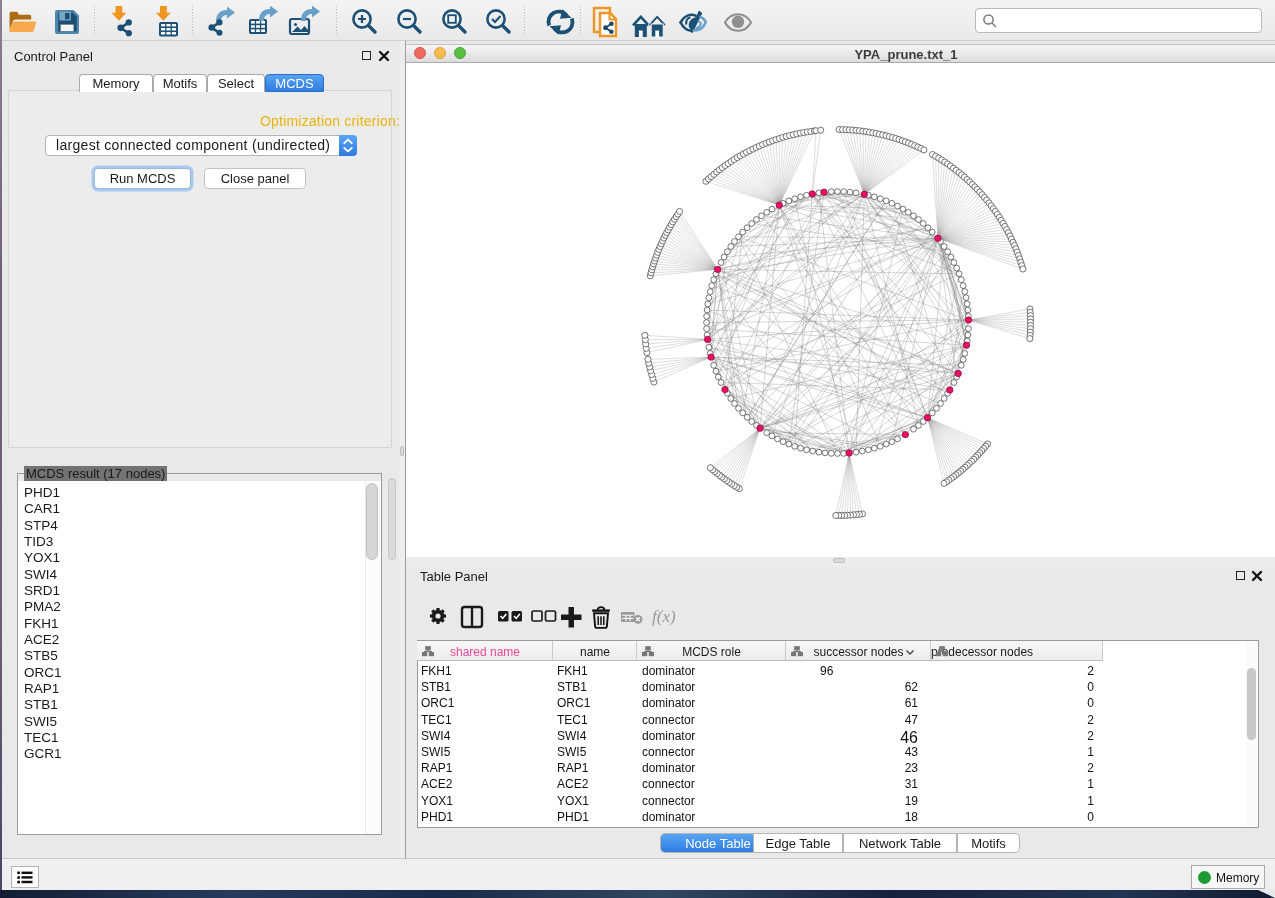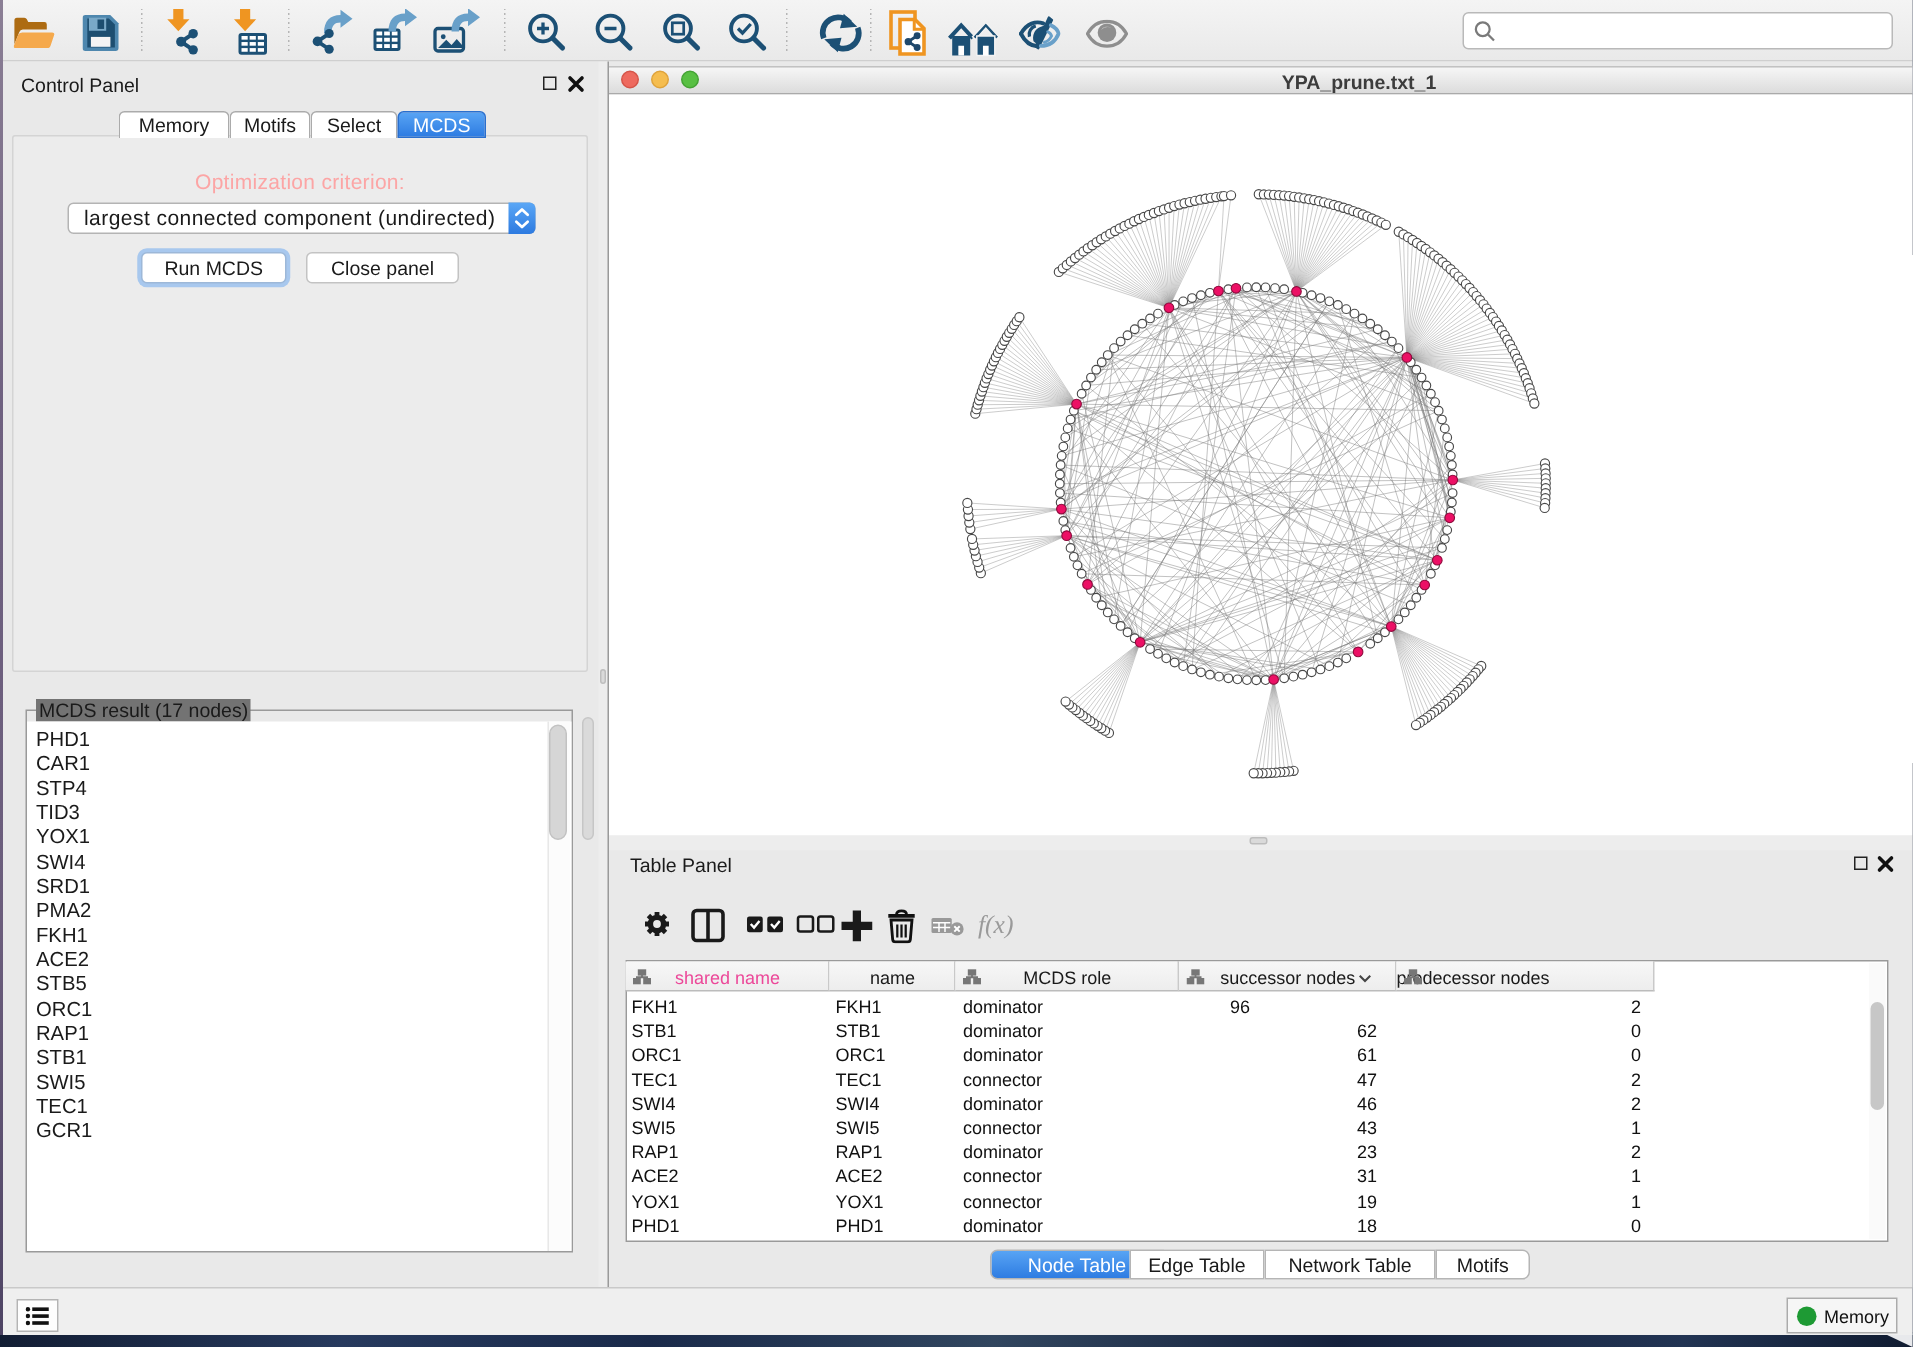--- a/index.html
+++ b/index.html
@@ -164,21 +164,21 @@
 <div class="abs" style="left:14px;top:49px;font-size:13px;color:#1a1a1a">Control Panel</div>
 <div class="abs" style="left:362px;top:51px;width:9px;height:9px;border:1.6px solid #222"></div>
 <svg class="abs" style="left:378px;top:50px" width="12" height="12" viewBox="0 0 12 12">
 <path d="M2 2 L10 10 M10 2 L2 10" stroke="#111" stroke-width="2.4" stroke-linecap="round"></path>
   </svg>
 <div class="abs" style="left:8px;top:90px;width:384px;height:358px;background:#ececec;border:1px solid #d4d4d4;border-radius:2px"></div>
 <div class="abs" style="left:79px;top:74px;width:74px;height:18px;background:#fff;border:1px solid #ababab;border-bottom:none;border-radius:4px 4px 0 0;color:#1a1a1a;font-size:13px;text-align:center;line-height:17px">Memory</div>
 <div class="abs" style="left:153px;top:74px;width:54px;height:18px;background:#fff;border:1px solid #ababab;border-bottom:none;border-radius:4px 4px 0 0;color:#1a1a1a;font-size:13px;text-align:center;line-height:17px">Motifs</div>
 <div class="abs" style="left:207px;top:74px;width:58px;height:18px;background:#fff;border:1px solid #ababab;border-bottom:none;border-radius:4px 4px 0 0;color:#1a1a1a;font-size:13px;text-align:center;line-height:17px">Select</div>
 <div class="abs" style="left:265px;top:74px;width:59px;height:18px;background:linear-gradient(180deg,#58a4f4,#2e7ce2);border:1px solid #2a6fce;border-radius:4px 4px 0 0;color:#fff;font-size:13px;text-align:center;line-height:17px">MCDS</div>
-<div class="abs" style="left:0;top:113px;width:400px;text-align:center;font-size:14px;letter-spacing:0.2px;color:#fca5a5">Optimization criterion:</div>
+<div class="abs" style="left:0;top:113px;width:400px;text-align:right;font-size:14px;letter-spacing:0.2px;color:#eab308">Optimization criterion:</div>
 <div class="abs" style="left:45px;top:135px;width:312px;height:21px;background:#fff;border:1px solid #b4b4b4;border-radius:4px"></div>
 <div class="abs" style="left:56px;top:137px;font-size:14px;letter-spacing:0.3px;color:#1a1a1a">largest connected component (undirected)</div>
 <div class="abs" style="left:339px;top:135px;width:18px;height:21px;background:linear-gradient(180deg,#5aa7f6,#2d7ae0);border-radius:0 4px 4px 0"></div>
 <svg class="abs" style="left:342px;top:138px" width="12" height="15" viewBox="0 0 12 15">
 <path d="M2.2 5.2 L6 1.6 L9.8 5.2" fill="none" stroke="#fff" stroke-width="1.8" stroke-linecap="round" stroke-linejoin="round"></path>
 <path d="M2.2 9.8 L6 13.4 L9.8 9.8" fill="none" stroke="#fff" stroke-width="1.8" stroke-linecap="round" stroke-linejoin="round"></path>
 </svg>
 <div class="abs" style="left:94px;top:168px;width:97px;height:21px;background:#fff;border:1px solid #9db8d8;border-radius:4px;box-shadow:0 0 0 2.5px #a8c8ee;font-size:13px;color:#1a1a1a;text-align:center;line-height:19px">Run MCDS</div>
 <div class="abs" style="left:204px;top:168px;width:102px;height:21px;background:#fff;border:1px solid #c3c3c3;border-radius:4px;font-size:13px;color:#1a1a1a;text-align:center;line-height:19px">Close panel</div>
 <div class="abs" style="left:17px;top:473px;width:365px;height:362px;border:1px solid #9a9a9a"></div>
@@ -1088,21 +1088,21 @@
 <div class="abs" style="left:820px;top:696px;width:98px;text-align:right;font-size:12px;color:#111">61</div>
 <div class="abs" style="left:996px;top:696px;width:98px;text-align:right;font-size:12px;color:#111">0</div>
 <div class="abs" style="left:421px;top:713px;font-size:12px;color:#111">TEC1</div>
 <div class="abs" style="left:557px;top:713px;font-size:12px;color:#111">TEC1</div>
 <div class="abs" style="left:642px;top:713px;font-size:12px;color:#111">connector</div>
 <div class="abs" style="left:820px;top:713px;width:98px;text-align:right;font-size:12px;color:#111">47</div>
 <div class="abs" style="left:996px;top:713px;width:98px;text-align:right;font-size:12px;color:#111">2</div>
 <div class="abs" style="left:421px;top:729px;font-size:12px;color:#111">SWI4</div>
 <div class="abs" style="left:557px;top:729px;font-size:12px;color:#111">SWI4</div>
 <div class="abs" style="left:642px;top:729px;font-size:12px;color:#111">dominator</div>
-<div class="abs" style="left:820px;top:729px;width:98px;text-align:right;font-size:12px;color:#111">46</div>
+<div class="abs" style="left:820px;top:729px;width:98px;text-align:right;font-size:16px;color:#111">46</div>
 <div class="abs" style="left:996px;top:729px;width:98px;text-align:right;font-size:12px;color:#111">2</div>
 <div class="abs" style="left:421px;top:745px;font-size:12px;color:#111">SWI5</div>
 <div class="abs" style="left:557px;top:745px;font-size:12px;color:#111">SWI5</div>
 <div class="abs" style="left:642px;top:745px;font-size:12px;color:#111">connector</div>
 <div class="abs" style="left:820px;top:745px;width:98px;text-align:right;font-size:12px;color:#111">43</div>
 <div class="abs" style="left:996px;top:745px;width:98px;text-align:right;font-size:12px;color:#111">1</div>
 <div class="abs" style="left:421px;top:761px;font-size:12px;color:#111">RAP1</div>
 <div class="abs" style="left:557px;top:761px;font-size:12px;color:#111">RAP1</div>
 <div class="abs" style="left:642px;top:761px;font-size:12px;color:#111">dominator</div>
 <div class="abs" style="left:820px;top:761px;width:98px;text-align:right;font-size:12px;color:#111">23</div>

